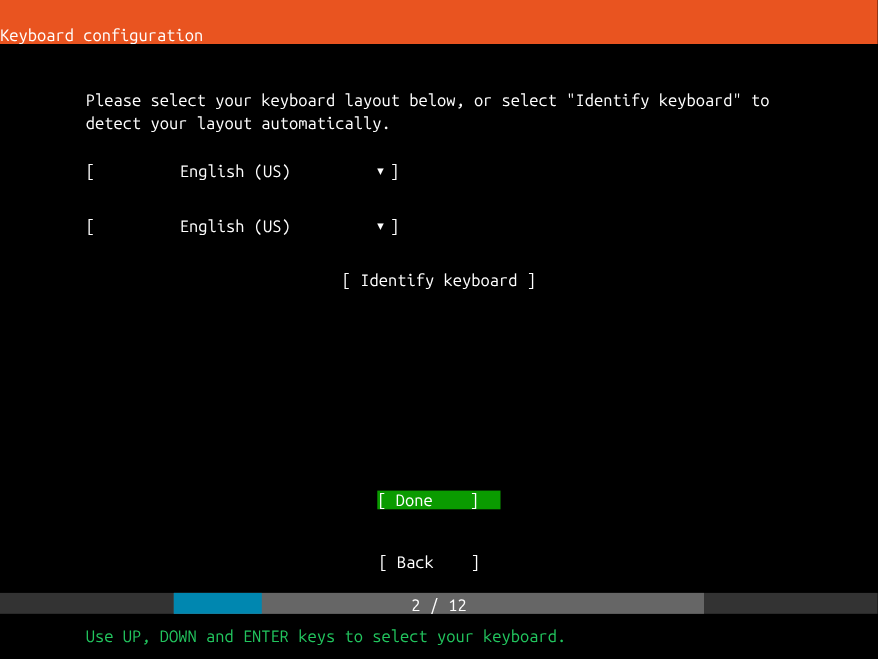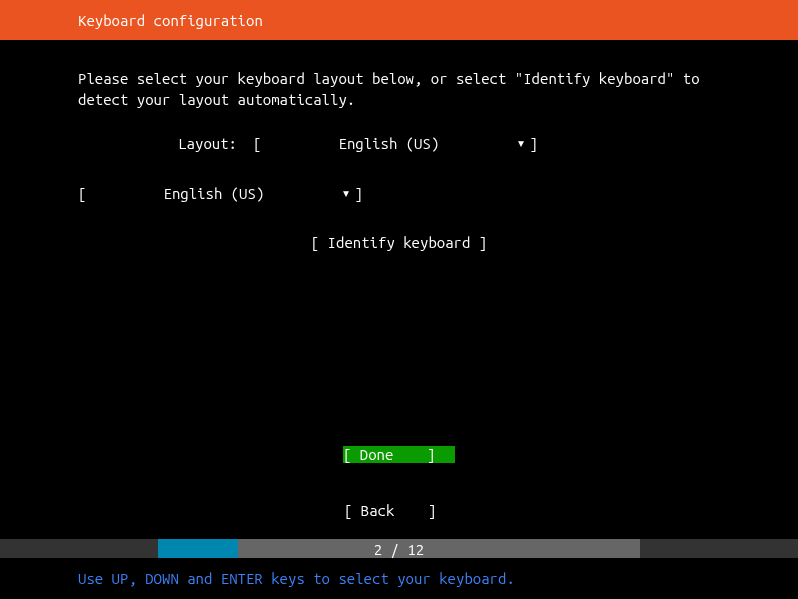--- a/index.html
+++ b/index.html
@@ -14,26 +14,25 @@
       font-family: "Ubuntu Mono", "DejaVu Sans Mono", monospace;
       font-size: 15px;
       color: #fff;
       overflow: hidden;
       position: relative;
     }
     .header {
       background: #e95420;
       height: 40px;
       display: flex;
-      align-items: center;
-      padding-left: 78px;
+      align-items: flex-end;
       color: #fff;
     }
     .content {
-      padding: 28px 78px 0 78px;
+      padding: 40px 78px 0 78px;
     }
     .instruction {
       margin-bottom: 24px;
       line-height: 1.4;
     }
     .field-row {
       display: flex;
       align-items: center;
       margin-bottom: 32px;
     }
@@ -118,35 +117,34 @@
     }
     .progress-text {
       position: relative;
       z-index: 2;
       color: #fff;
     }
     .help-text {
       position: absolute;
       bottom: 12px;
       left: 78px;
-      color: #3b82f6;
+      color: #22c55e;
     }
   </style>
 </head>
 <body>
 
 <div class="header">
   <span>Keyboard configuration</span>
 </div>
 
 <div class="content">
   <div class="instruction">Please select your keyboard layout below, or select "Identify keyboard" to detect your layout automatically.</div>
 
   <div class="field-row">
-    <div class="field-label">Layout:</div>
     <div class="field-value">
       <span class="bracket">[ </span>
       <span class="select-text">English (US)</span>
       <span class="select-arrow">▾ </span>
       <span class="bracket">]</span>
     </div>
   </div>
 
   <div class="field-row">
     <div class="field-value">

